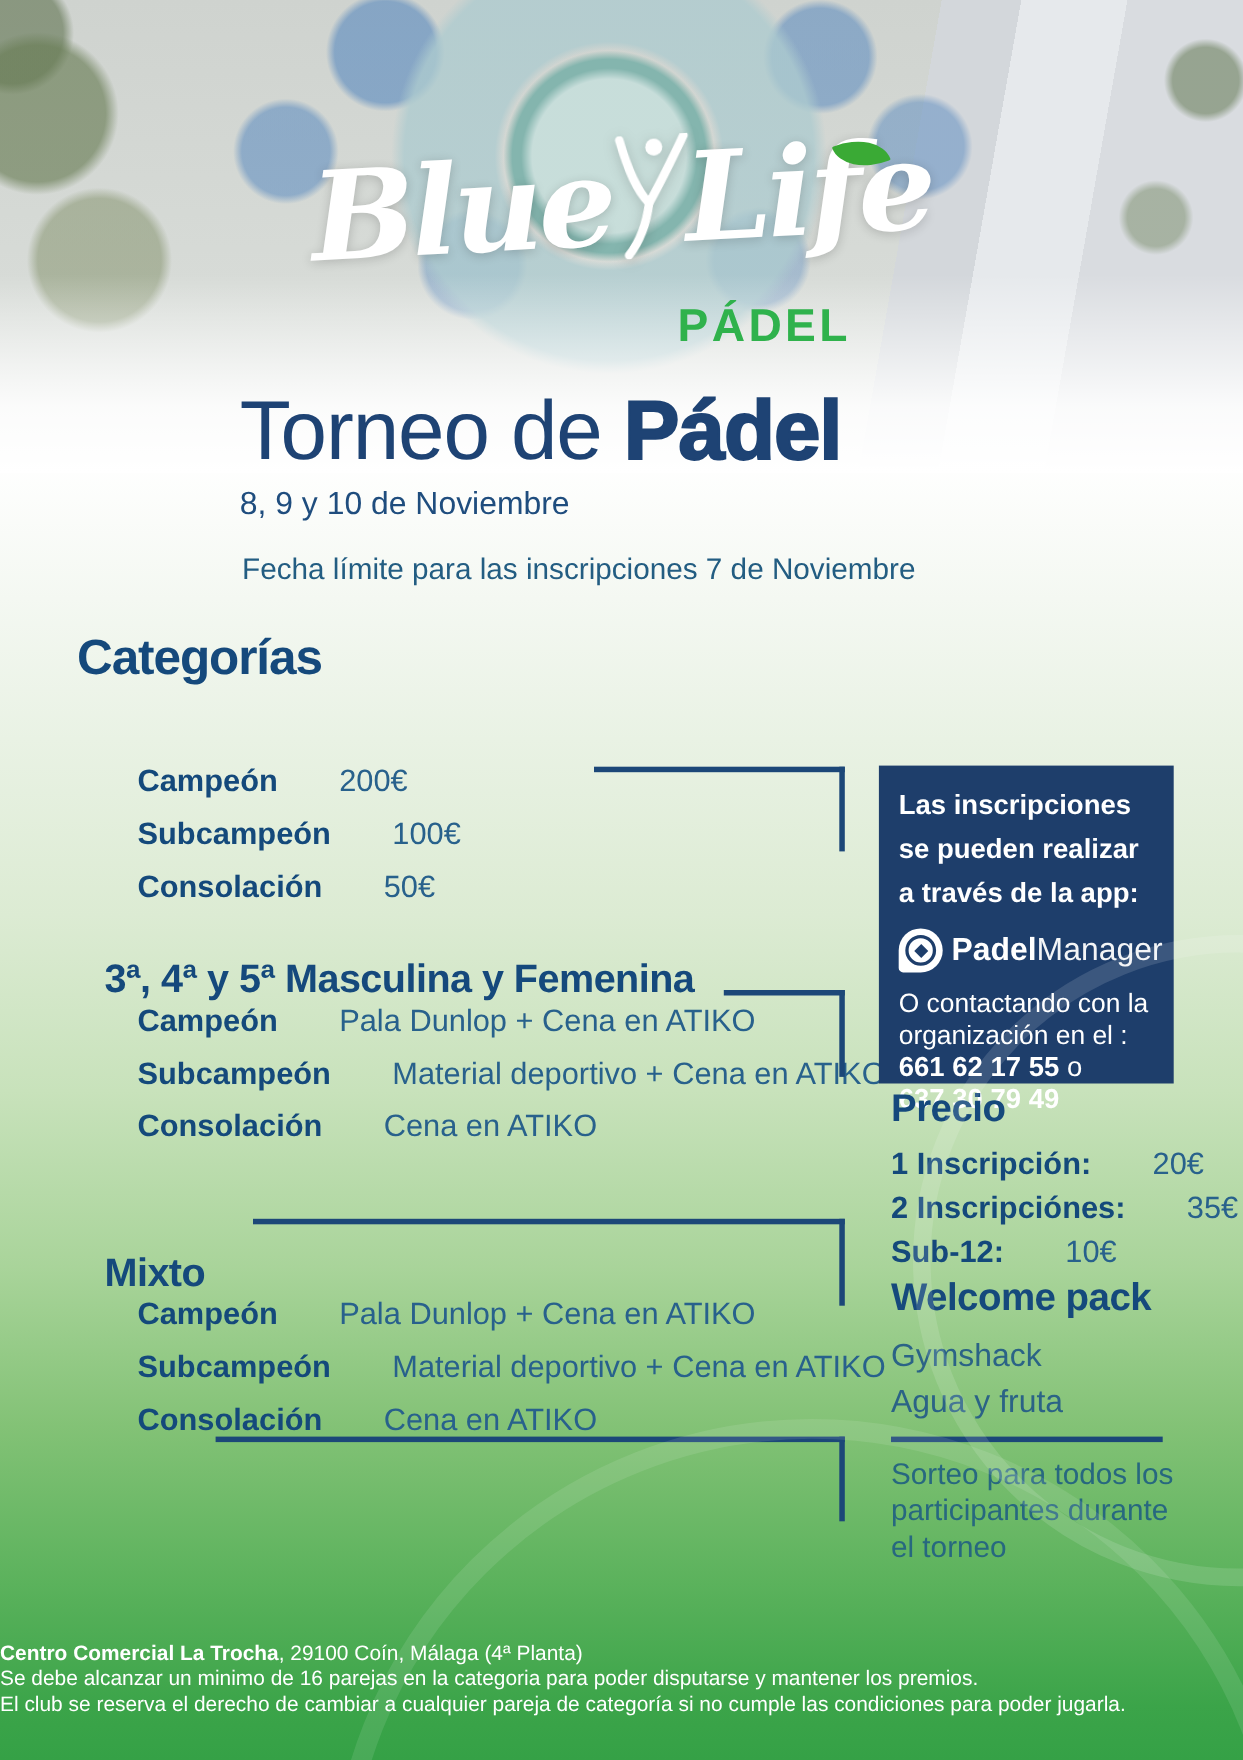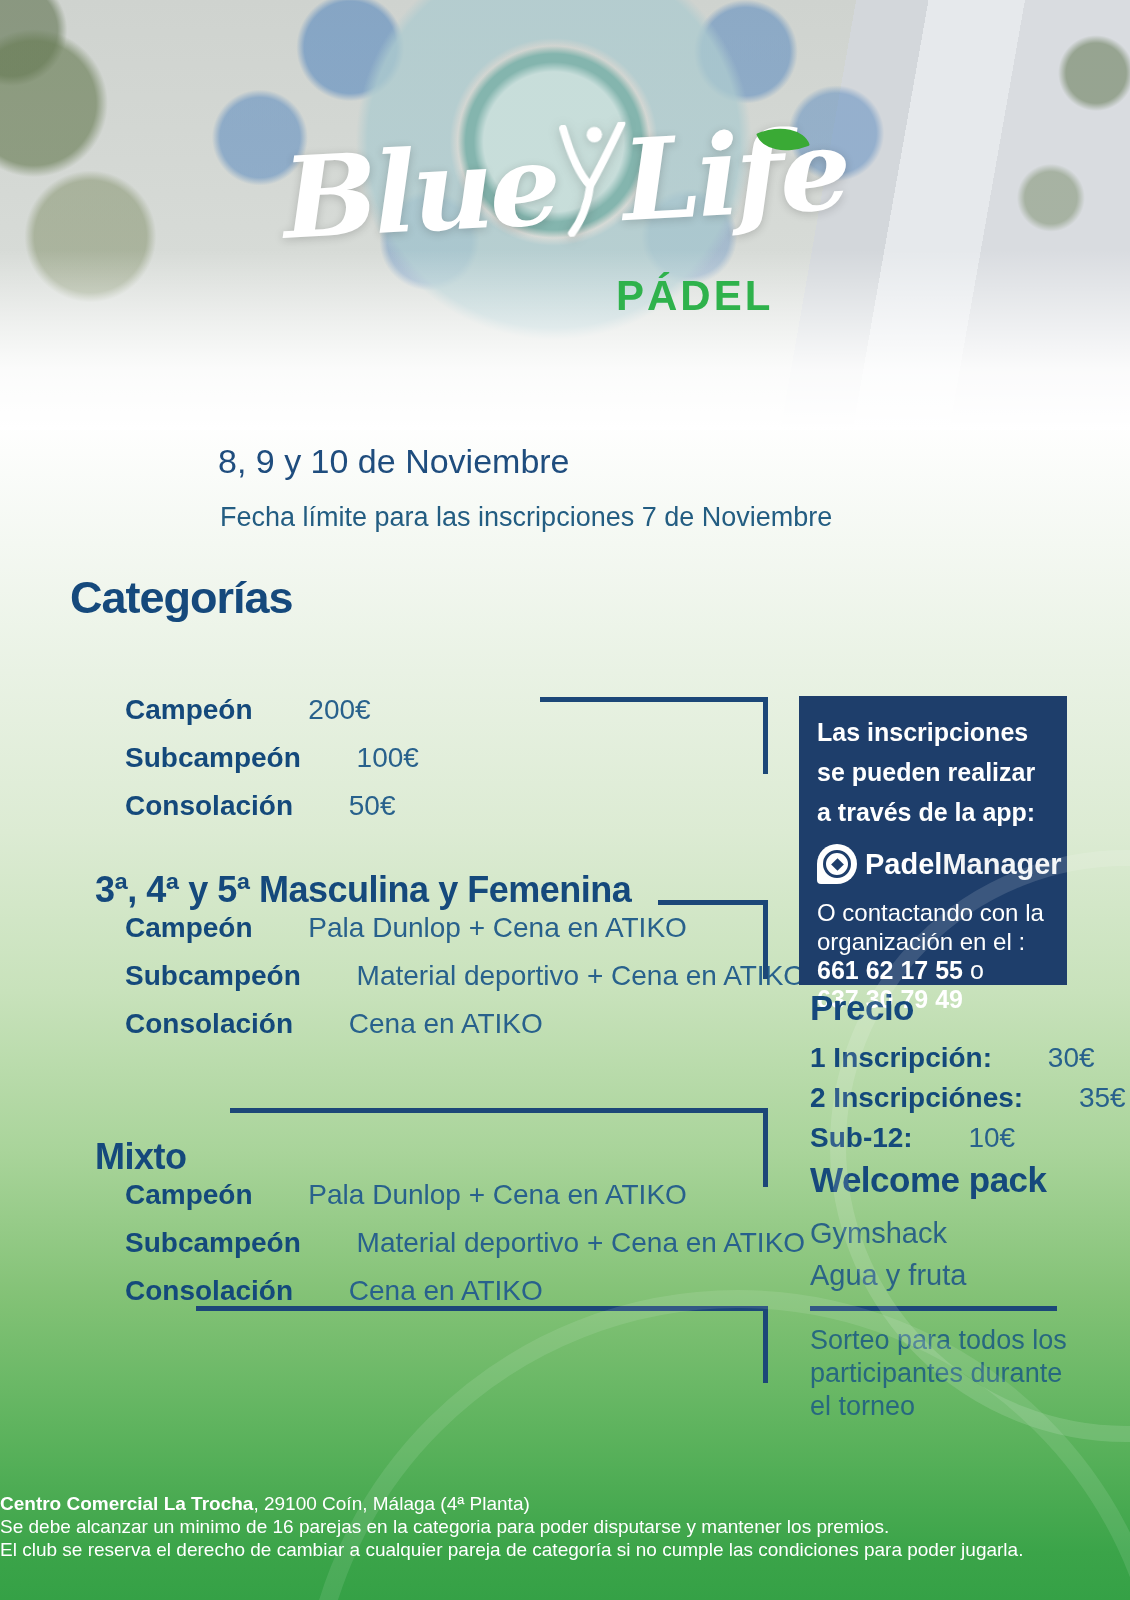--- a/index.html
+++ b/index.html
@@ -46,21 +46,21 @@
     border-radius:4% 100% 4% 100%;transform:rotate(-18deg);
   }
   .padel-mark{
     position:absolute;left:616px;top:272px;font-size:42px;font-weight:700;color:#2fb24c;
     letter-spacing:3px;transform:none;
   }
   
   .title{position:absolute;left:218px;top:348px;font-size:76px;color:#1e4374;letter-spacing:-1px;white-space:nowrap;}
   .title .t-reg{font-weight:400;}
   .title .t-bold{font-weight:700;-webkit-text-stroke:2px #1e4374;}
-  .dates{position:absolute;left:218px;top:442px;font-size:34px;font-weight:400;color:#1f4d7e;}
+  .dates{position:absolute;left:218px;top:442px;font-size:29px;font-weight:400;color:#1f4d7e;}
   .deadline{position:absolute;left:220px;top:502px;font-size:27px;color:#235d82;}
   .cats-heading{position:absolute;left:70px;top:572px;margin:0;font-size:45px;font-weight:700;color:#15497c;letter-spacing:-1px;}
   
   .cat{position:absolute;left:95px;width:660px;}
   .cat-title{font-size:36px;font-weight:700;color:#15497c;letter-spacing:-0.5px;}
   .prize{padding-left:30px;font-size:28px;line-height:34px;white-space:nowrap;}
   .prize + .prize{margin-top:14px;}
   .prize:first-of-type{margin-top:27px;}
   .p-label{font-weight:700;color:#14497b;}
   .p-value{font-weight:400;color:#28618c;margin-left:48px;}
@@ -74,21 +74,21 @@
   .pm-row{margin-top:12px;display:flex;align-items:center;}
   .pm-icon{
     width:40px;height:40px;background:#ffffff;border-radius:50% 50% 50% 10%;
     display:flex;align-items:center;justify-content:center;flex:0 0 auto;
   }
   .pm-ring{width:22px;height:22px;border:3px solid #1e3e6b;border-radius:50%;
     display:flex;align-items:center;justify-content:center;}
   .pm-diamond{width:9px;height:9px;background:#1e3e6b;transform:rotate(45deg);}
   .pm-name{margin-left:8px;font-size:29px;white-space:nowrap;}
   .pm-bold{font-weight:700;}
-  .pm-reg{font-weight:700;opacity:.95;}
+  .pm-reg{font-weight:400;opacity:.95;}
   .ins-contact{margin-top:14px;font-size:24px;line-height:29px;font-weight:400;}
   .ins-phones{font-size:25px;line-height:29px;font-weight:700;}
   .phone-suffix{font-weight:400;}
   
   .side-h{position:absolute;left:810px;margin:0;font-size:35px;font-weight:700;color:#15497c;letter-spacing:-0.5px;}
   .price-list{position:absolute;left:810px;top:1038px;font-size:28px;line-height:40px;white-space:nowrap;}
   .wp-list{position:absolute;left:810px;top:1212px;font-size:29px;line-height:42px;color:#2b6386;}
   .side-divider{position:absolute;left:810px;top:1306px;width:247px;height:5px;background:#1c4778;}
   .raffle{position:absolute;left:810px;top:1324px;width:272px;font-size:27px;line-height:33px;color:#27687f;}
   
@@ -108,20 +108,23 @@
   <div class="logo">
     <span class="script-word">Blue</span><svg class="person-svg" viewBox="0 0 100 130">
       <circle cx="58" cy="13" r="9" fill="#ffffff"></circle>
       <path d="M22 4 C30 38 38 58 50 72 C60 56 76 28 90 2" stroke="#ffffff" stroke-width="9" fill="none" stroke-linecap="round"></path>
       <path d="M50 72 C46 94 38 112 26 126" stroke="#ffffff" stroke-width="9" fill="none" stroke-linecap="round"></path>
     </svg><span class="script-word">Life</span>
     <div class="leaf"></div>
   </div>
   <div class="padel-mark">PÁDEL</div>
 
+  <div class="title">
+    <span class="t-reg">Torneo de </span><span class="t-bold">Pádel</span>
+  </div>
   <div class="dates">8, 9 y 10 de Noviembre</div>
   <div class="deadline">Fecha límite para las inscripciones 7 de Noviembre</div>
 
   <h2 class="cats-heading">Categorías</h2>
 
   <div class="cat" style="top:666px">
     <div class="prize"><span class="p-label">Campeón</span> <span class="p-value">200€</span></div>
     <div class="prize"><span class="p-label">Subcampeón</span> <span class="p-value">100€</span></div>
     <div class="prize"><span class="p-label">Consolación</span> <span class="p-value">50€</span></div>
   </div>
@@ -157,21 +160,21 @@
     </div>
     <div class="ins-contact">O contactando con la organización en el :</div>
     <div class="ins-phones">
       <span>661 62 17 55</span><span class="phone-suffix"> o</span><br>
       <span>637 30 79 49</span>
     </div>
   </div>
 
   <h3 class="side-h" style="top:988px">Precio</h3>
   <div class="price-list">
-    <div><span class="p-label">1 Inscripción:</span> <span class="p-value">30€</span></div>
+    <div><span class="p-label">1 Inscripción:</span> <span class="p-value">20€</span></div>
     <div><span class="p-label">2 Inscripciónes:</span> <span class="p-value">35€</span></div>
     <div><span class="p-label">Sub-12:</span> <span class="p-value">10€</span></div>
   </div>
 
   <h3 class="side-h" style="top:1160px">Welcome pack</h3>
   <div class="wp-list">
     <div>Gymshack</div>
     <div>Agua y fruta</div>
   </div>
 

